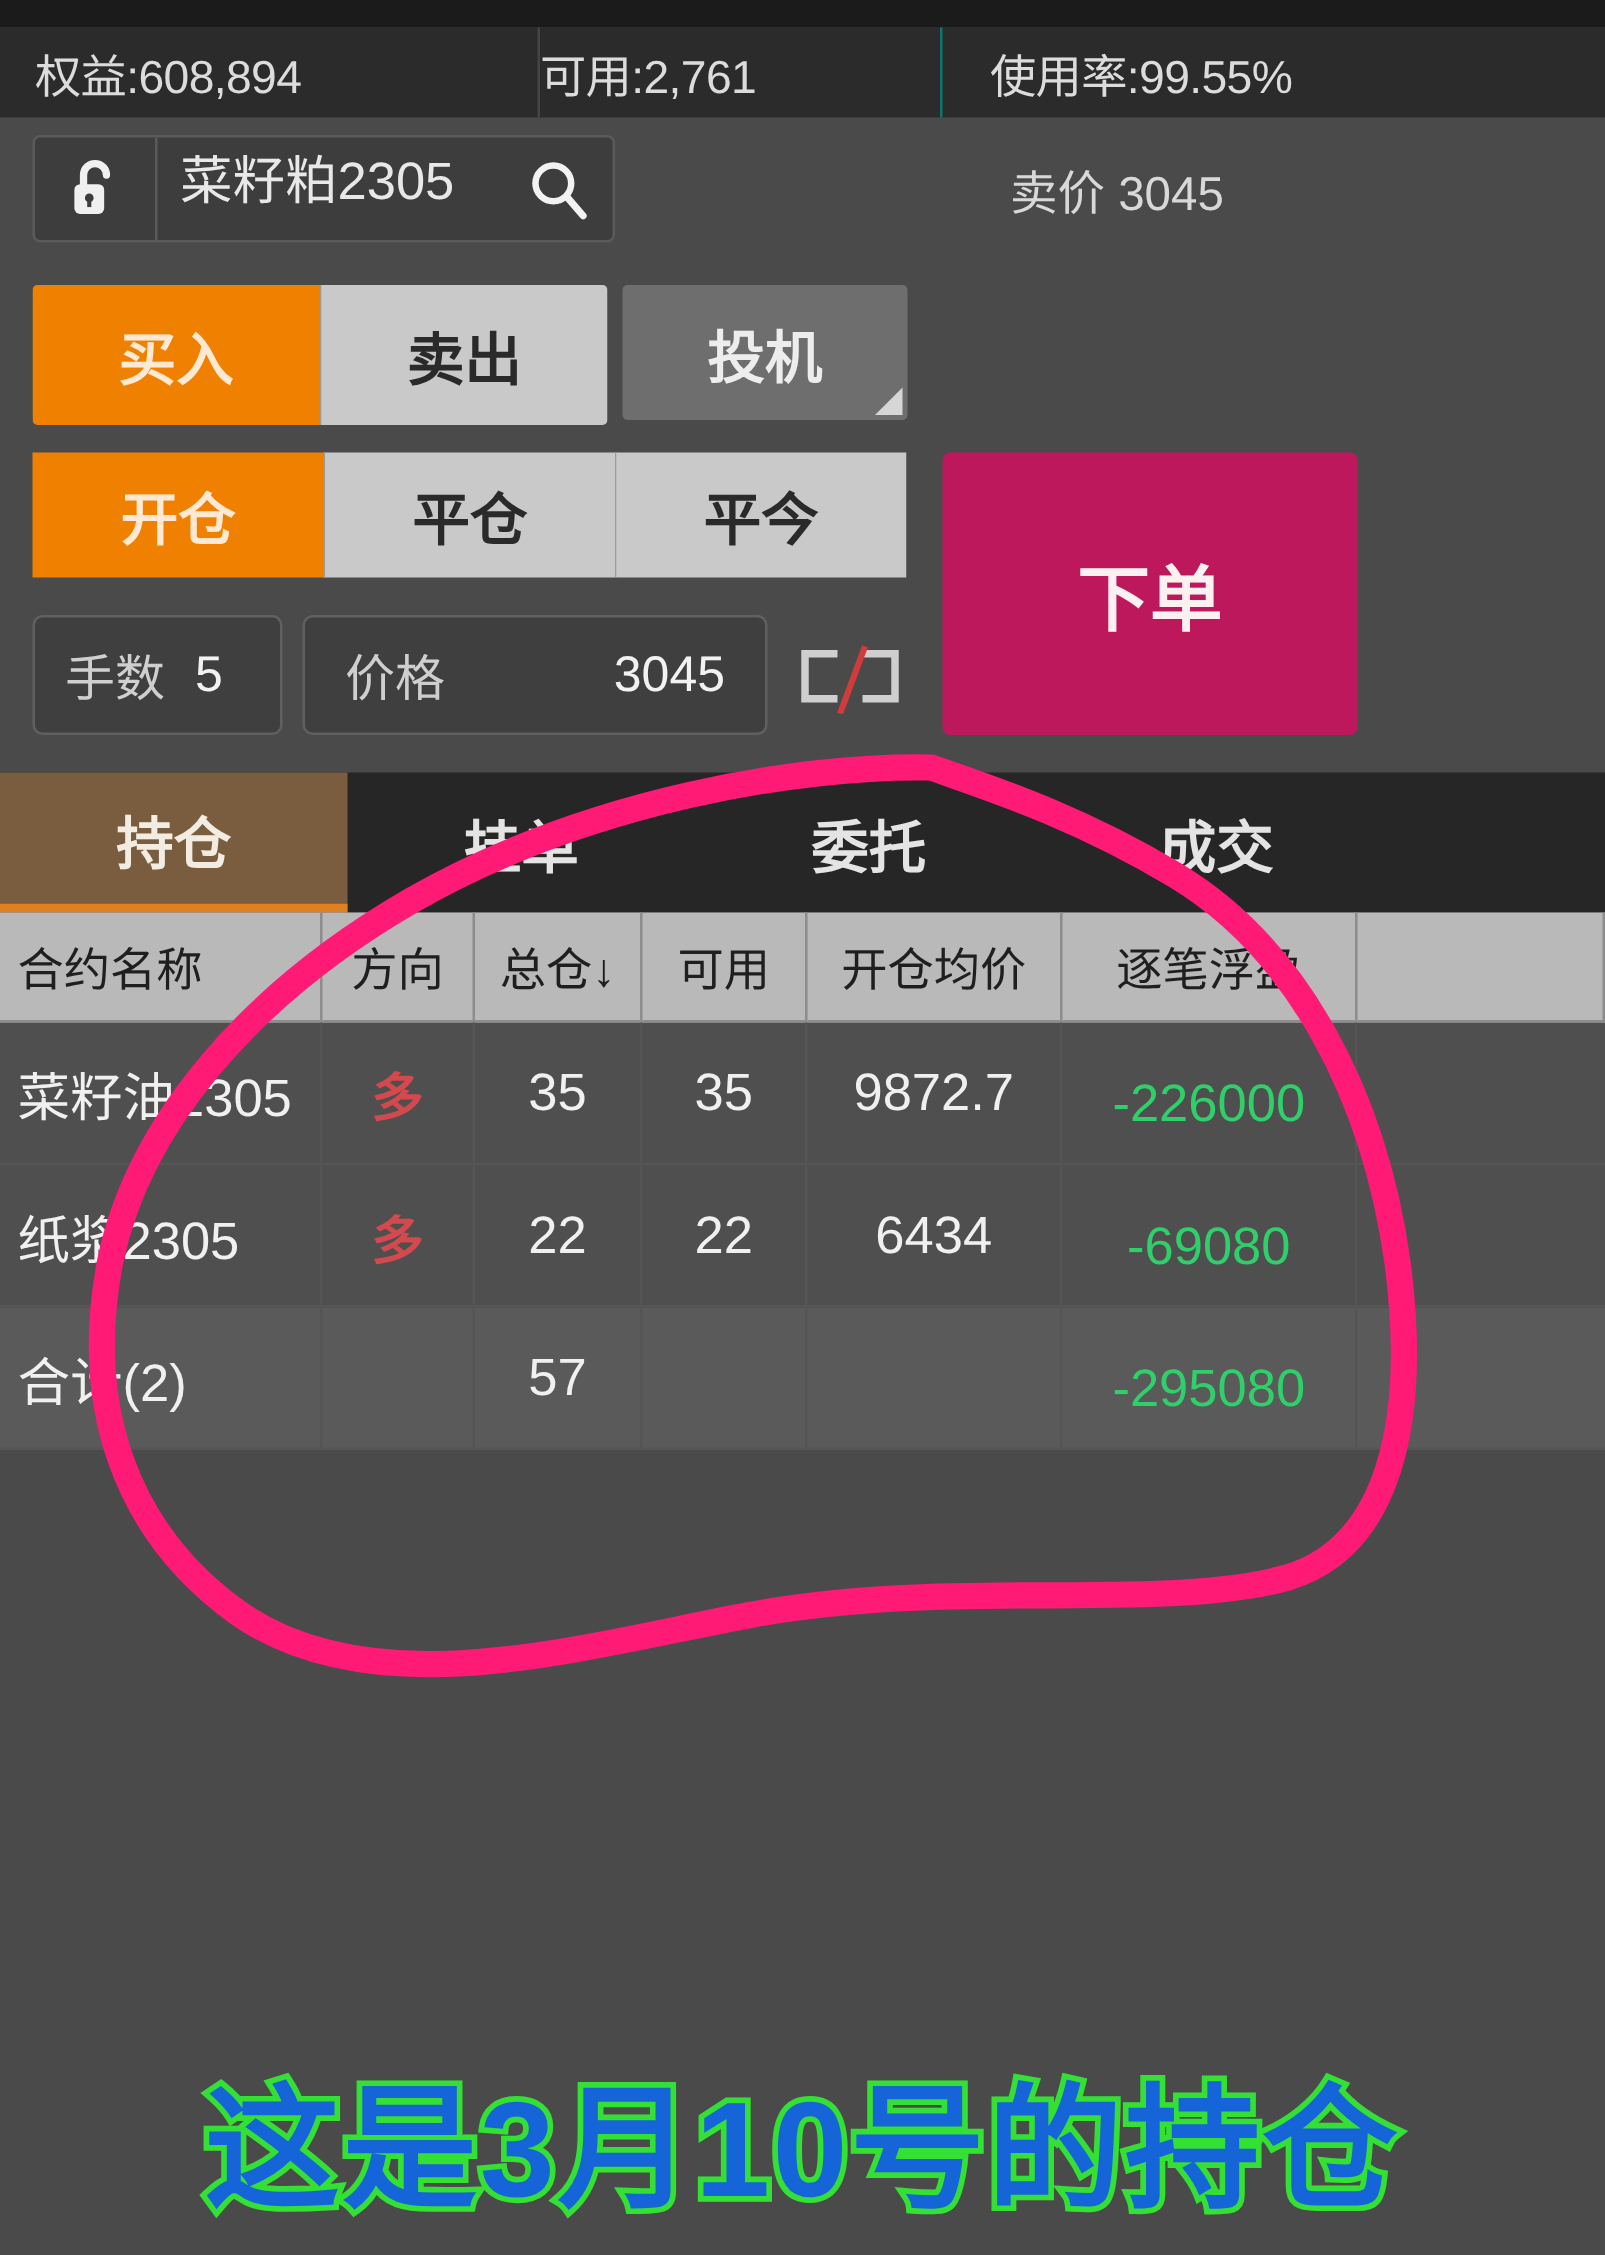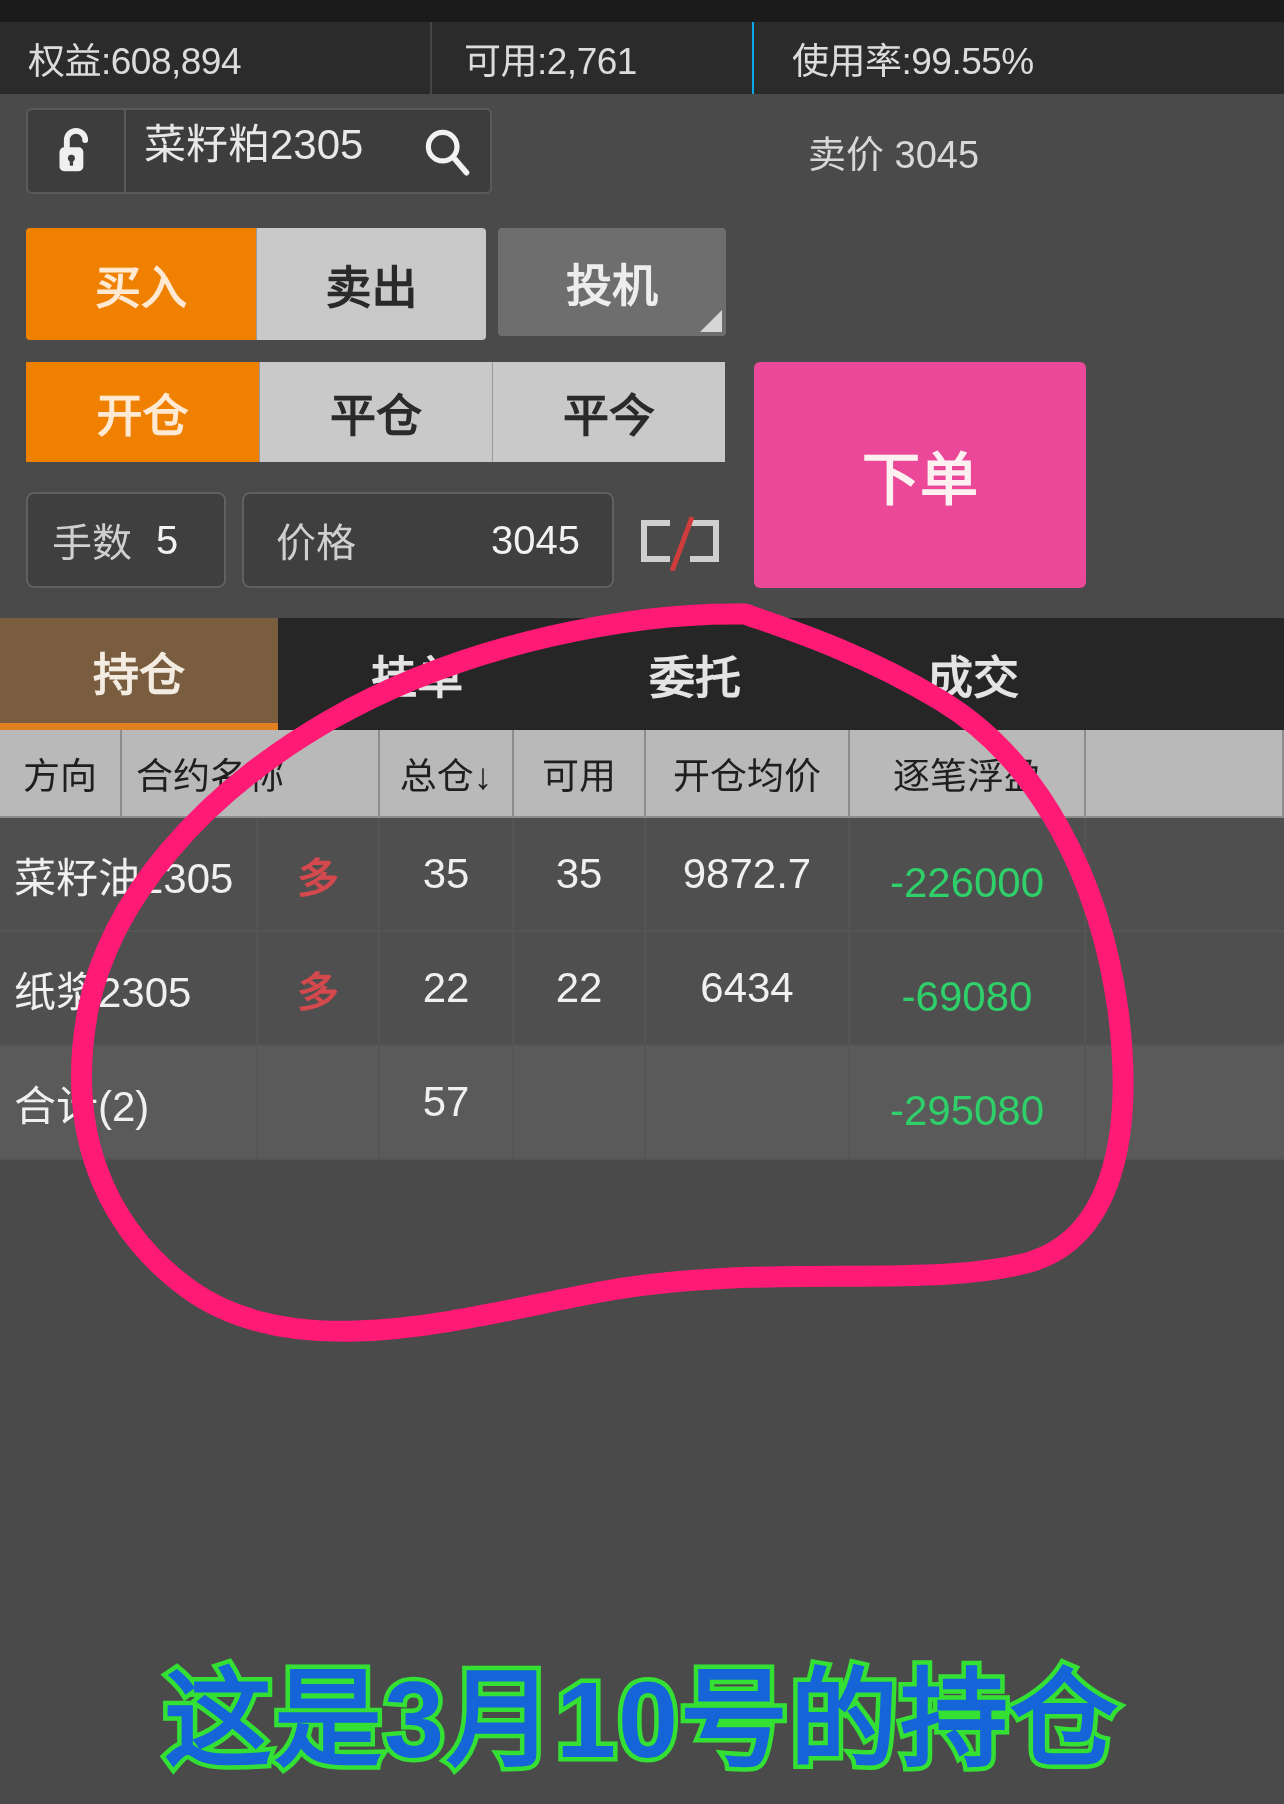--- a/index.html
+++ b/index.html
@@ -42,21 +42,21 @@
   .account-cell {
     height: 72px;
     display: flex;
     align-items: center;
     color: #dcdcdc;
     font-size: 37px;
     letter-spacing: -0.5px;
     white-space: nowrap;
   }
   .account-cell.c1 { width: 432px; padding-left: 28px; border-right: 2px solid #454545; }
-  .account-cell.c2 { width: 322px; padding-left: 32px; border-right: 2px solid #0ea5e9; }
+  .account-cell.c2 { width: 322px; border-right: 2px solid #0f766e; }
   .account-cell.c3 { width: 530px; padding-left: 38px; }
 
   
   .contract-row {
     position: absolute;
     top: 102px; left: 0;
     width: 1284px;
     height: 98px;
   }
   .contract-box {
@@ -172,21 +172,21 @@
     font-weight: bold;
   }
   .offset-btn.active { background: #f08000; color: #ffe9d2; }
   .offset-btn.inactive { background: #c9c9c9; color: #2a2a2a; border-left: 1px solid #9a9a9a; }
 
   .order-btn {
     position: absolute;
     top: 362px; left: 754px;
     width: 332px;
     height: 226px;
-    background: #ec4899;
+    background: #be185d;
     border-radius: 6px;
     display: flex;
     align-items: center;
     justify-content: center;
     color: #fdf0f0;
     font-size: 58px;
     font-weight: bold;
   }
 
   
@@ -381,22 +381,22 @@
 
   <div class="tab-bar">
     <div class="tab active">持仓</div>
     <div class="tab">挂单</div>
     <div class="tab">委托</div>
     <div class="tab">成交</div>
   </div>
 
   <div class="table">
     <div class="trow thead">
+      <div class="tcell col-name">合约名称</div>
       <div class="tcell col-dir">方向</div>
-      <div class="tcell col-name">合约名称</div>
       <div class="tcell col-total">总仓↓</div>
       <div class="tcell col-avail">可用</div>
       <div class="tcell col-avg">开仓均价</div>
       <div class="tcell col-pnl">逐笔浮盈</div>
       <div class="tcell col-extra"></div>
     </div>
 
     <div class="tbody">
       <div class="trow">
         <div class="tcell col-name">菜籽油2305</div>

